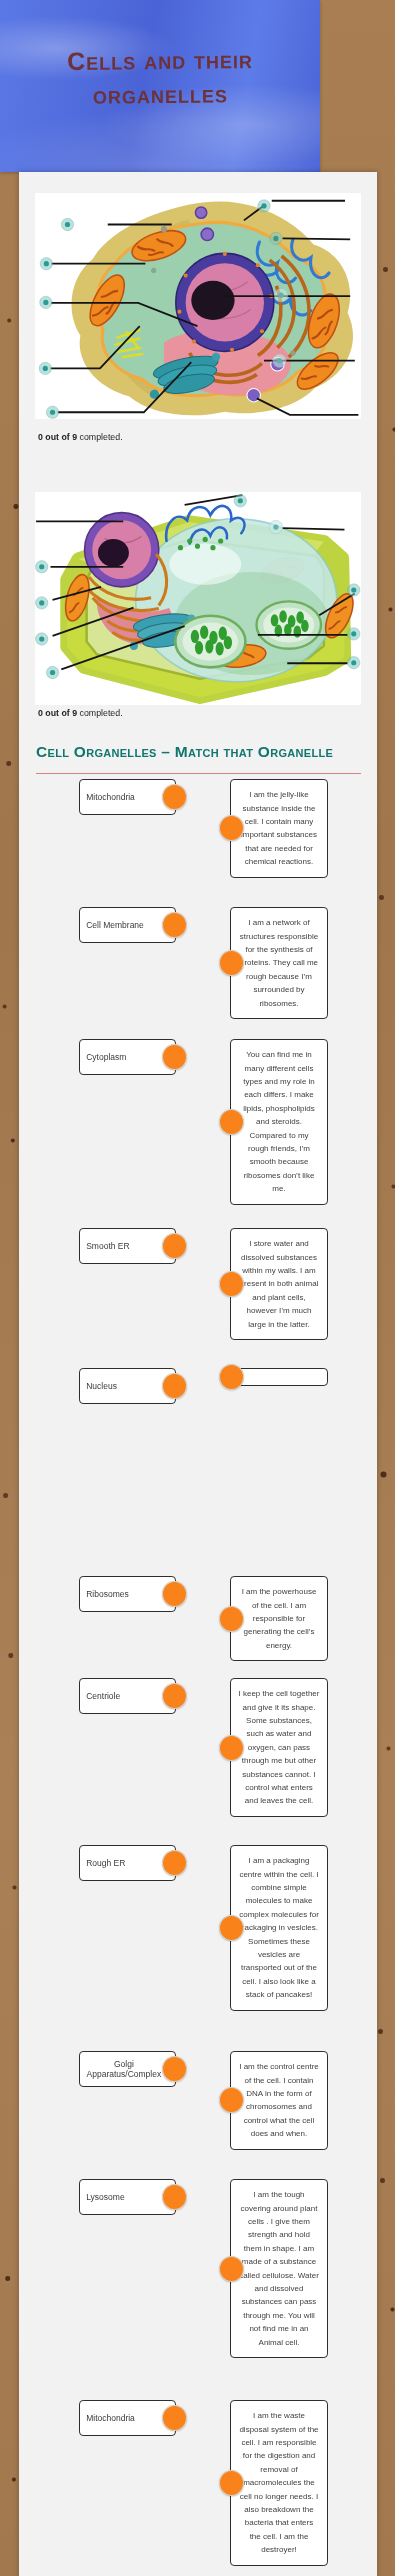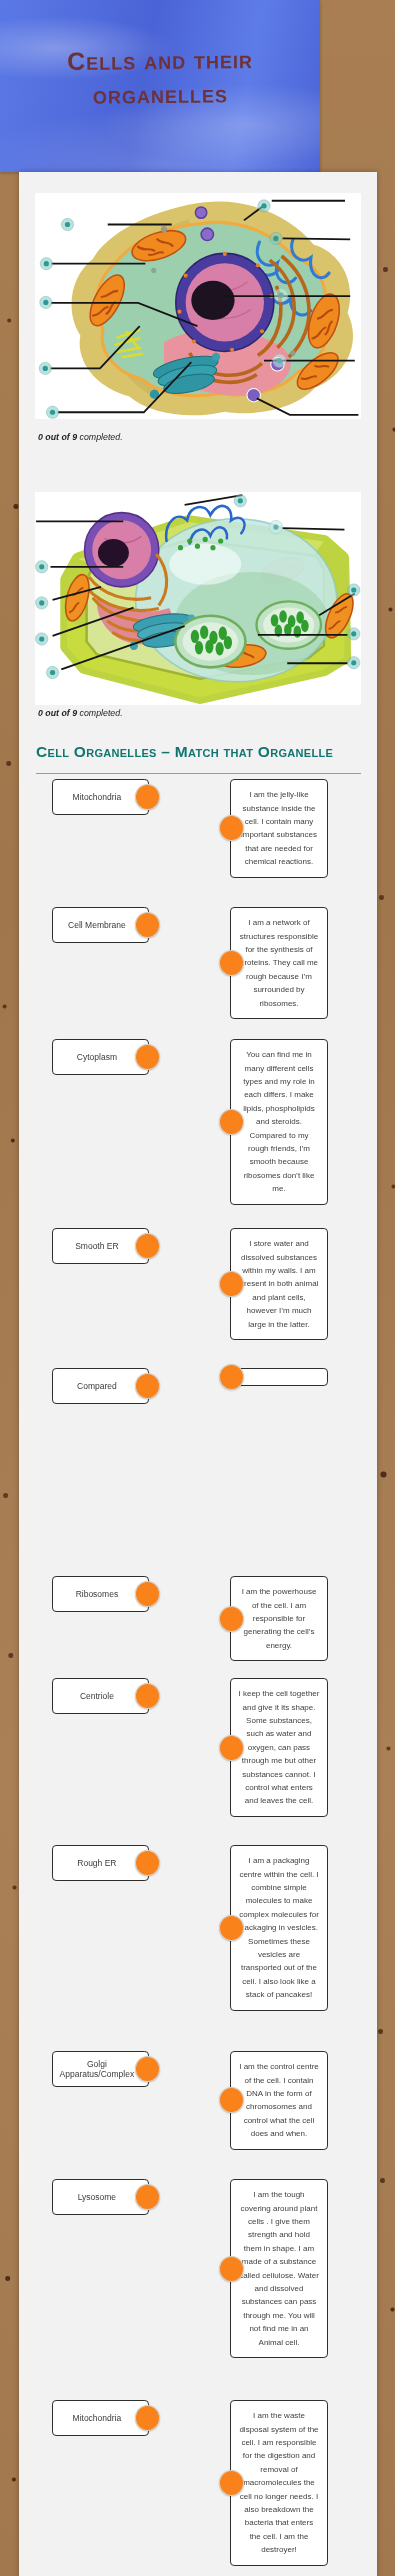--- a/index.html
+++ b/index.html
@@ -32,32 +32,32 @@
     margin:0;padding-top:43px;text-align:center;
     font-variant:small-caps;font-weight:800;font-size:25px;line-height:34px;
     color:#6e3138;letter-spacing:1px;transform:rotate(-0.6deg);
   }
   
   .column{
     position:absolute;left:19px;top:172px;width:358px;height:2777px;
     background:#f2f2f3;box-shadow:0 0 5.2px rgba(0,0,0,.28);
   }
   .card{position:absolute;left:16px;width:326px;background:#ffffff;border-radius:1px;}
-  .progress{position:absolute;left:19px;font-size:8.8px;color:#1f1f1f;font-style:italic;}
+  .progress{position:absolute;left:19px;font-size:8.8px;color:#1f1f1f;}
   .progress b{font-weight:700;}
   .match-heading{
     position:absolute;left:17px;top:571px;margin:0;width:326px;
     font-variant:small-caps;font-weight:800;font-size:15.5px;color:#0f766e;letter-spacing:0.3px;
   }
   .heading-rule{position:absolute;left:17px;top:601px;width:325px;height:1px;background:#d98282;}
   .pair-row{position:absolute;left:0;width:358px;}
   .term-box{
-    position:absolute;left:33px;width:97px;min-height:36px;box-sizing:border-box;
+    position:absolute;left:60px;width:97px;min-height:36px;box-sizing:border-box;
     background:#fff;border:0.7px solid #2d2d2d;border-radius:4.1px;
-    display:flex;align-items:center;justify-content:center;text-align:center;
+    display:flex;align-items:center;justify-content:flex-start;text-align:center;
     font-size:8.5px;color:#3a3a3a;padding:4.1px 13.4px 4.1px 6.2px;
   }
   .desc-box{
     position:absolute;left:211px;width:98px;box-sizing:border-box;
     background:#fff;border:0.7px solid #2d2d2d;border-radius:4.1px;
     font-size:8px;line-height:13.4px;color:#3f3f3f;text-align:center;
     padding:8.2px 7.2px;
   }
   .handle{
     position:absolute;width:23px;height:24px;border-radius:50%;
@@ -406,21 +406,21 @@
   <div class="pair-row" style="top:1056px">
     <div class="term-box">
         <span>Smooth ER</span>
         <span class="handle right"></span>
       </div>
     <div class="desc-box"><span>I store water and dissolved substances within my walls. I am present in both animal and plant cells, however I’m much large in the latter.</span><span class="handle left"></span></div>
   </div>
 
   <div class="pair-row" style="top:1196px">
     <div class="term-box">
-        <span>Compared</span>
+        <span>Nucleus</span>
         <span class="handle right"></span>
       </div>
     <div class="desc-box"><span class="handle left"></span></div>
   </div>
 
   <div class="pair-row" style="top:1404px">
     <div class="term-box">
         <span>Ribosomes</span>
         <span class="handle right"></span>
       </div>

